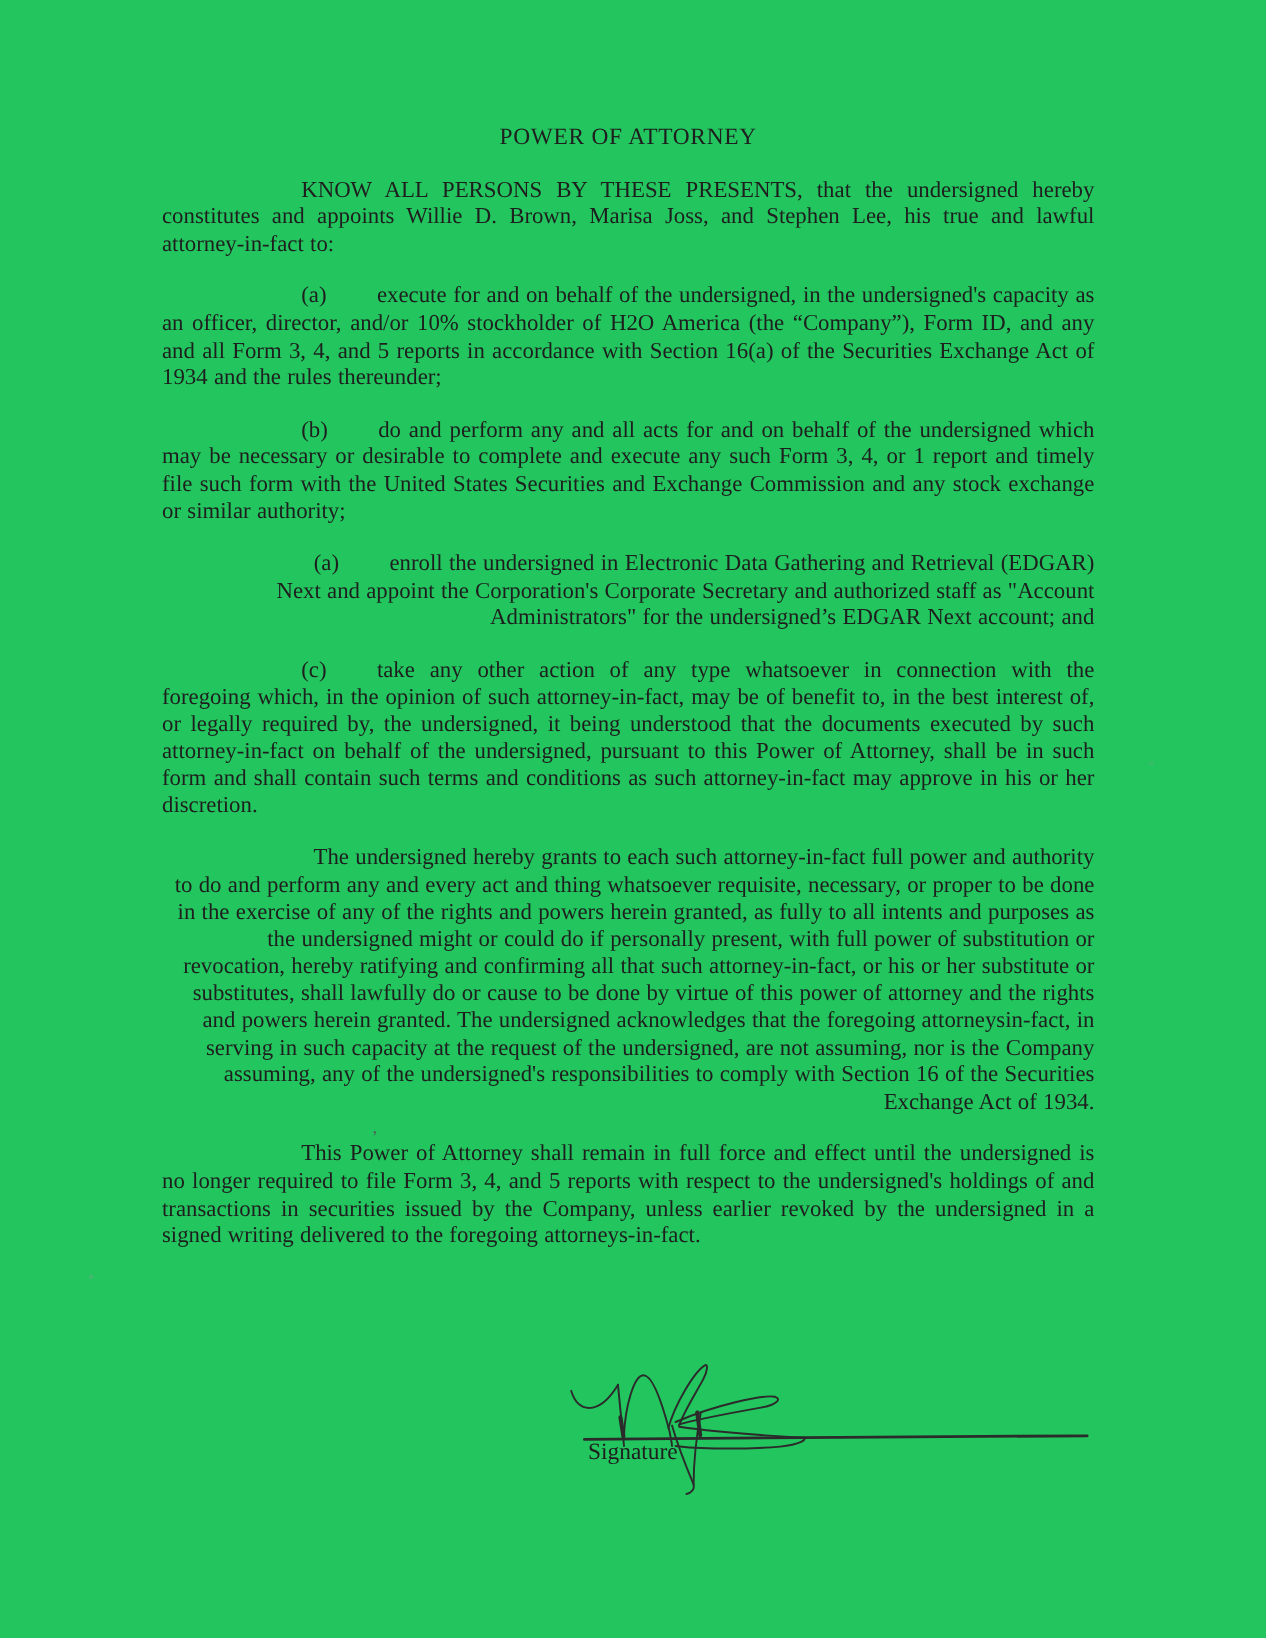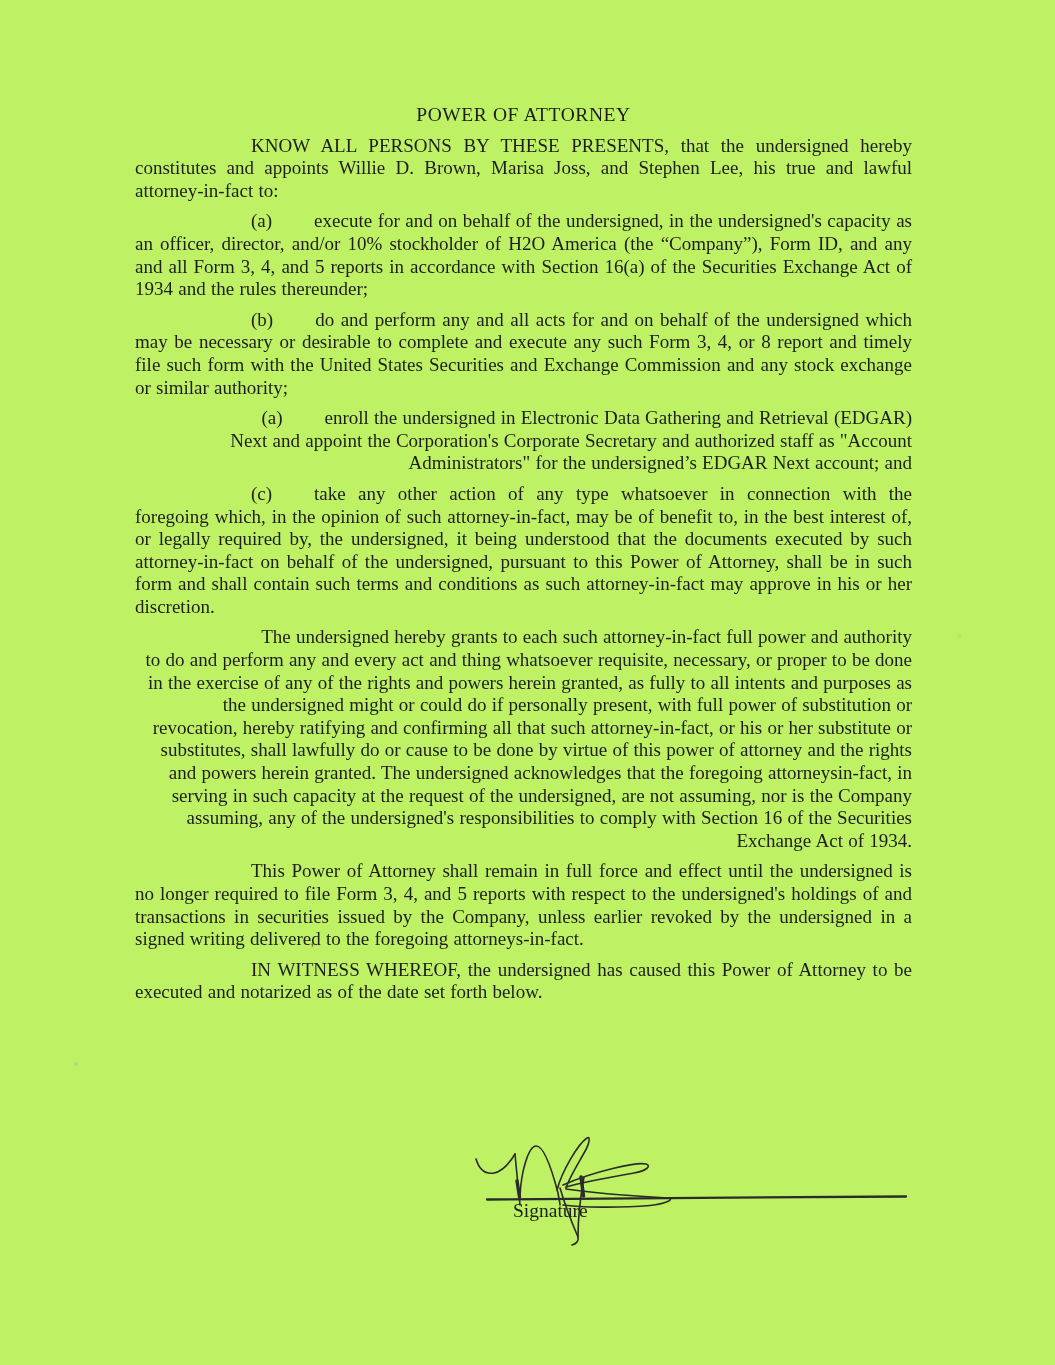--- a/index.html
+++ b/index.html
@@ -1,58 +1,58 @@
 <!DOCTYPE html>
 <html><head>
 <meta charset="utf-8">
 <style>
   html,body { margin:0; padding:0; background:#e8e8e8; }
   .page {
     position:relative;
     width:1055px; height:1365px;
     margin:0 auto;
-    background:#bef264;
+    background:#22c55e;
     font-family:"Liberation Serif", serif;
     color:#1e1e1e;
     overflow:hidden;
   }
   .content {
     position:absolute;
     left:135px; top:104px;
     width:777px;
     font-size:19px;
     line-height:22.6px;
   }
   .title {
     font-size:19.5px;
     font-weight:normal;
     letter-spacing:0.6px;
     text-align:center;
     margin:0;
   }
   .para {
-    margin:8px 0 0 0;
+    margin:21px 0 0 0;
     text-indent:116px;
     word-spacing:0.5px;
   }
   .justify { text-align:justify; }
   .left    { text-align:right; }
   .plabel  { }
   .tab { display:inline-block; width:42px; }
   strong { font-weight:normal; }
 
   .sig-block {
     position:absolute;
     left:0; top:1125px;
     width:1055px; height:160px;
   }
   .sig-svg { position:absolute; left:0; top:0; }
   .sig-label {
     position:absolute;
-    left:513px; top:75px;
+    left:490px; top:75px;
     font-size:19.5px;
     color:#1e1e1e;
   }
   .stray-mark {
     position:absolute;
     left:310px; top:933px;
     font-size:14px;
     color:#555;
     transform:rotate(-12deg);
   }
@@ -69,31 +69,30 @@
 
 <div class="page">
   <div class="content">
 
     <h1 class="title"><span>POWER OF ATTORNEY</span></h1>
 
     <p class="para justify"><span>KNOW ALL PERSONS BY THESE PRESENTS, that the undersigned hereby constitutes and appoints Willie D. Brown, Marisa Joss, and Stephen Lee, his true and lawful attorney-in-fact to:</span></p>
 
     <p class="para justify"><span class="plabel">(a)</span><span class="tab"></span><span>execute for and on behalf of the undersigned, in the undersigned's capacity as an officer, director, and/or 10% stockholder of </span><strong>H2O America</strong><span> (the “Company”), Form ID, and any and all Form 3, 4, and 5 reports in accordance with Section 16(a) of the Securities Exchange Act of 1934 and the rules thereunder;</span></p>
 
-    <p class="para justify"><span class="plabel">(b)</span><span class="tab"></span><span>do and perform any and all acts for and on behalf of the undersigned which may be necessary or desirable to complete and execute any such Form 3, 4, or 8 report and timely file such form with the United States Securities and Exchange Commission and any stock exchange or similar authority;</span></p>
+    <p class="para justify"><span class="plabel">(b)</span><span class="tab"></span><span>do and perform any and all acts for and on behalf of the undersigned which may be necessary or desirable to complete and execute any such Form 3, 4, or 1 report and timely file such form with the United States Securities and Exchange Commission and any stock exchange or similar authority;</span></p>
 
     <p class="para left"><span class="plabel">(a)</span><span class="tab"></span><span>enroll the undersigned in Electronic Data Gathering and Retrieval (EDGAR) Next and appoint the Corporation's Corporate Secretary and authorized staff as "Account Administrators" for the undersigned’s EDGAR Next account; and</span></p>
 
     <p class="para justify"><span class="plabel">(c)</span><span class="tab"></span><span>take any other action of any type whatsoever in connection with the foregoing which, in the opinion of such attorney-in-fact, may be of benefit to, in the best interest of, or legally required by, the undersigned, it being understood that the documents executed by such attorney-in-fact on behalf of the undersigned, pursuant to this Power of Attorney, shall be in such form and shall contain such terms and conditions as such attorney-in-fact may approve in his or her discretion.</span></p>
 
     <p class="para left"><span>The undersigned hereby grants to each such attorney-in-fact full power and authority to do and perform any and every act and thing whatsoever requisite, necessary, or proper to be done in the exercise of any of the rights and powers herein granted, as fully to all intents and purposes as the undersigned might or could do if personally present, with full power of substitution or revocation, hereby ratifying and confirming all that such attorney-in-fact, or his or her substitute or substitutes, shall lawfully do or cause to be done by virtue of this power of attorney and the rights and powers herein granted.  The undersigned acknowledges that the foregoing attorneysin-fact, in serving in such capacity at the request of the undersigned, are not assuming, nor is the Company assuming, any of the undersigned's responsibilities to comply with Section 16 of the Securities Exchange Act of 1934.</span></p>
 
     <p class="para justify"><span>This Power of Attorney shall remain in full force and effect until the undersigned is no longer required to file Form 3, 4, and 5 reports with respect to the undersigned's holdings of and transactions in securities issued by the Company, unless earlier revoked by the undersigned in a signed writing delivered to the foregoing attorneys-in-fact.</span></p>
 
-    <p class="para justify"><span>IN WITNESS WHEREOF, the undersigned has caused this Power of Attorney to be executed and notarized as of the date set forth below.</span></p>
   </div>
 
   <span class="stray-mark">,</span>
   <span class="speck speck-left"></span>
   <span class="speck speck-right"></span>
 
   <div class="sig-block">
     <svg class="sig-svg" width="1055" height="160" viewBox="0 0 1055 160">
       <g fill="none" stroke="#2b2b2b" stroke-width="1.6" stroke-linecap="round">
 

